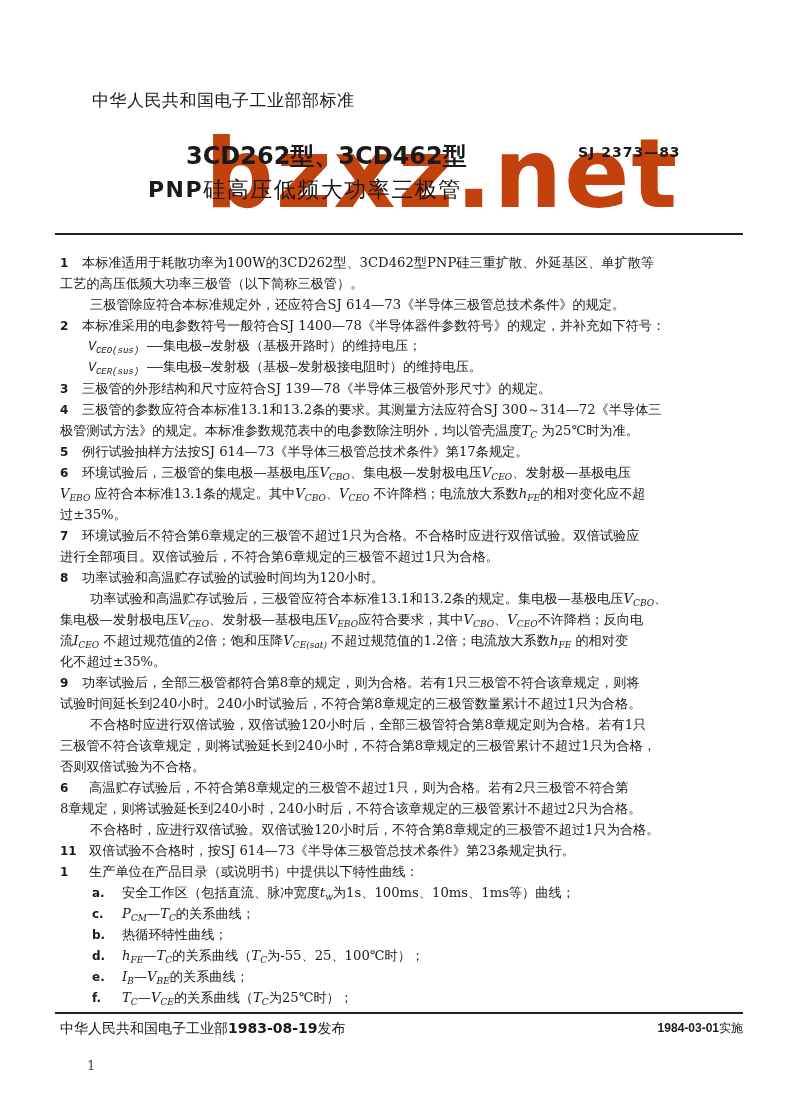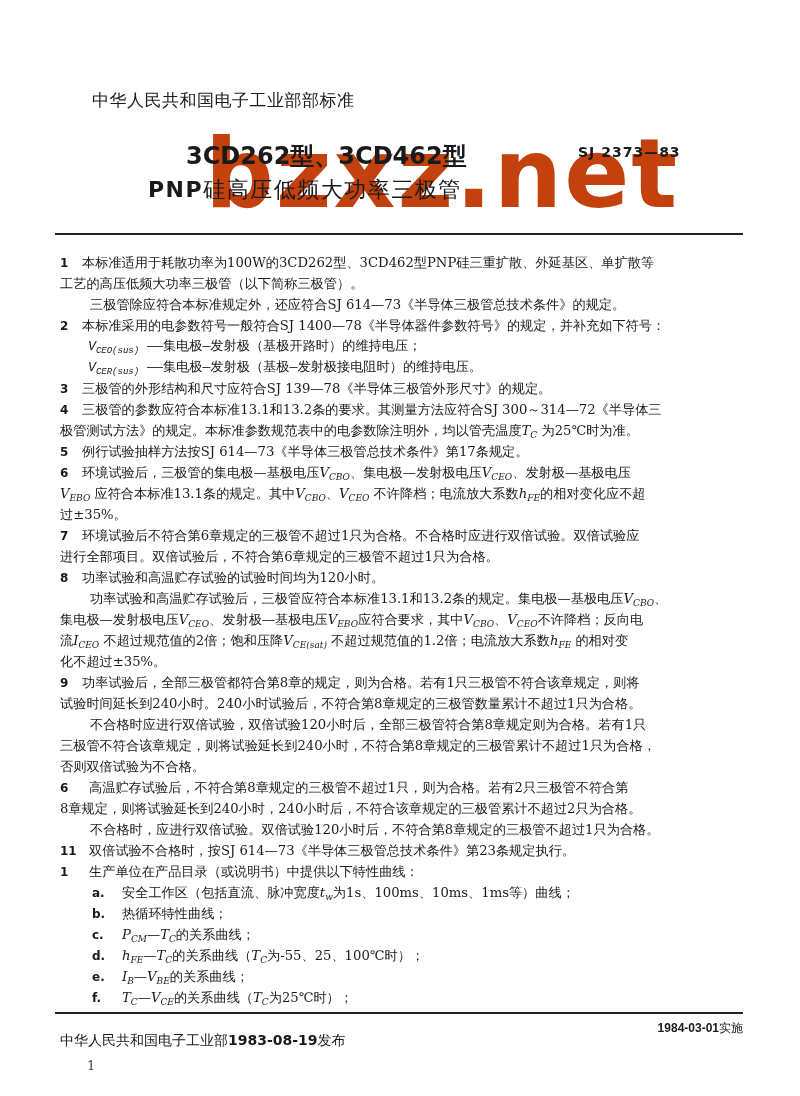--- a/index.html
+++ b/index.html
@@ -47,21 +47,20 @@
   .sym { padding-left: 28px; font-family: Liberation Mono, monospace; }
   .sub { padding-left: 32px; }
   .sub .lt { display: inline-block; width: 30px; font-weight: bold;
              font-family: "DejaVu Sans", "Liberation Sans", sans-serif; font-size: 12px; }
   i.v { font-style: italic; }
   sub.s { font-size: 9px; font-style: italic; vertical-align: -3px; }
 
   .footer-left {
     left: 60px; top: 1020px; font-size: 14px;
     font-family: "DejaVu Sans", "Liberation Sans", sans-serif;
-    margin-top: 12px;
   }
   .footer-left .date { font-weight: bold; }
   .footer-right {
     right: 57px; top: 1020px; font-size: 12px;
     font-family: Liberation Sans, sans-serif;
   }
   .footer-right .date { font-weight: bold; }
   .page-num { left: 87px; top: 1058px; font-size: 13px; color: #444; }
 </style>
 </head>
@@ -114,22 +113,22 @@
 
   <div class="line"><span class="num wide">6</span><span>高温贮存试验后，不符合第8章规定的三极管不超过1只，则为合格。若有2只三极管不符合第</span></div>
   <div class="line"><span>8章规定，则将试验延长到240小时，240小时后，不符合该章规定的三极管累计不超过2只为合格。</span></div>
   <div class="line indent"><span>不合格时，应进行双倍试验。双倍试验120小时后，不符合第8章规定的三极管不超过1只为合格。</span></div>
 
   <div class="line"><span class="num wide">11</span><span>双倍试验不合格时，按SJ 614—73《半导体三极管总技术条件》第23条规定执行。</span></div>
 
   <div class="line"><span class="num wide">1</span><span>生产单位在产品目录（或说明书）中提供以下特性曲线：</span></div>
 
   <div class="line sub"><span class="lt">a.</span><span>安全工作区（包括直流、脉冲宽度</span><i class="v">t</i><sub class="s">w</sub><span>为1s、100ms、10ms、1ms等）曲线；</span></div>
+  <div class="line sub"><span class="lt">c.</span><i class="v">P</i><sub class="s">CM</sub><span>—</span><i class="v">T</i><sub class="s">C</sub><span>的关系曲线；</span></div>
   <div class="line sub"><span class="lt">b.</span><span>热循环特性曲线；</span></div>
-  <div class="line sub"><span class="lt">c.</span><i class="v">P</i><sub class="s">CM</sub><span>—</span><i class="v">T</i><sub class="s">C</sub><span>的关系曲线；</span></div>
   <div class="line sub"><span class="lt">d.</span><i class="v">h</i><sub class="s">FE</sub><span>—</span><i class="v">T</i><sub class="s">C</sub><span>的关系曲线（</span><i class="v">T</i><sub class="s">C</sub><span>为-55、25、100℃时）；</span></div>
   <div class="line sub"><span class="lt">e.</span><i class="v">I</i><sub class="s">B</sub><span>—</span><i class="v">V</i><sub class="s">BE</sub><span>的关系曲线；</span></div>
   <div class="line sub"><span class="lt">f.</span><i class="v">T</i><sub class="s">C</sub><span>—</span><i class="v">V</i><sub class="s">CE</sub><span>的关系曲线（</span><i class="v">T</i><sub class="s">C</sub><span>为25℃时）；</span></div>
 </div>
 
 <div class="abs rule bottom"></div>
 
 <div class="abs footer-left"><span>中华人民共和国电子工业部</span><span class="date">1983-08-19</span><span>发布</span></div>
 <div class="abs footer-right"><span class="date">1984-03-01</span><span>实施</span></div>
 

